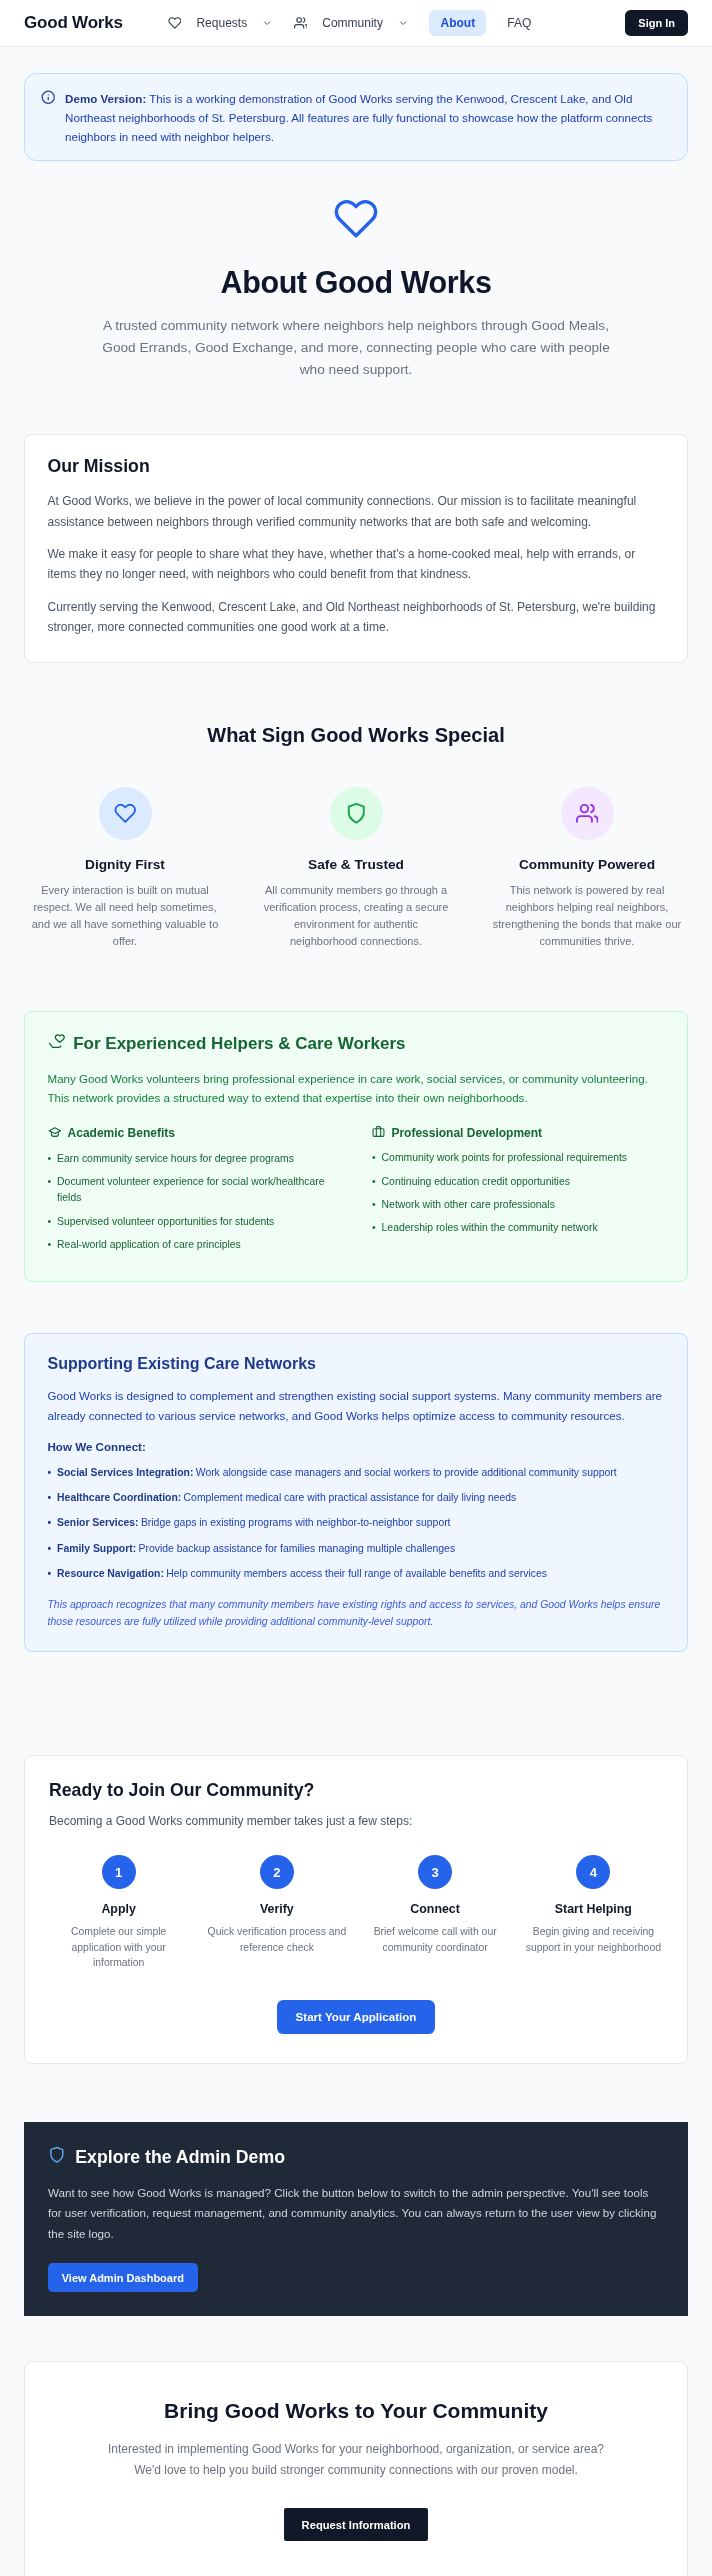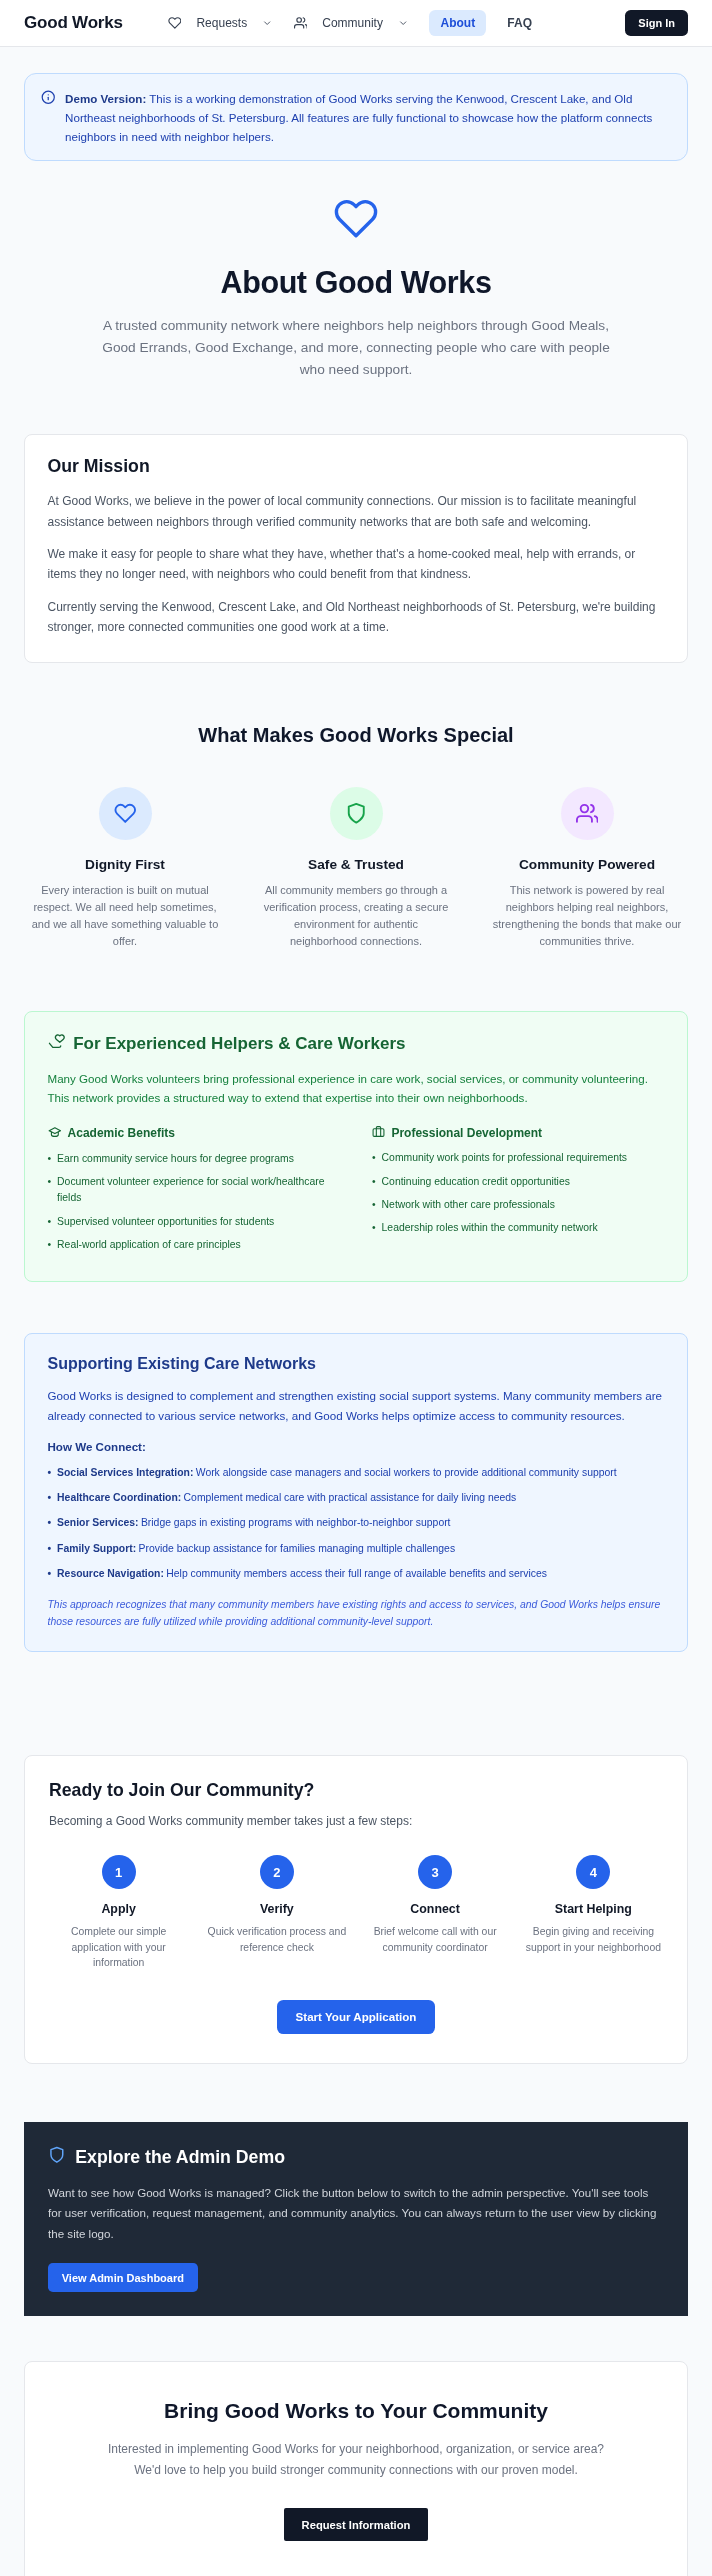--- a/index.html
+++ b/index.html
@@ -8,21 +8,21 @@
   .container { width:664px; margin:0 auto; }
 
   
   header.topbar { background:#ffffff; border-bottom:0.8px solid #e5e7eb; height:47px;
     display:flex; align-items:center; padding:0 24px; position:relative; }
   .logo { font-size:17px; font-weight:800; color:#111827; letter-spacing:-0.2px; cursor:pointer; }
   nav.main-nav { display:flex; align-items:center; gap:21px; margin-left:45px; font-size:12px; color:#374151; }
   .nav-item { display:flex; align-items:center; gap:15px; cursor:pointer; }
   .nav-item svg { display:block; }
   .nav-pill { background:#dbeafe; color:#1d4ed8; font-weight:600; padding:5.6px 11.2px; border-radius:6.4px; cursor:pointer; }
-  .nav-plain { cursor:pointer;font-weight:bold; }
+  .nav-plain { cursor:pointer; }
   .signin-btn { margin-left:auto; background:#111827; color:#ffffff; font-size:11px; font-weight:600;
     padding:7.2px 13px; border-radius:5.6px; border:none; cursor:pointer; font-family:inherit; }
 
   
   .demo-banner { margin-top:26px; background:#eff6ff; border:0.8px solid #bfdbfe; border-radius:12px;
     padding:14.5px 16px; display:flex; gap:9.6px; font-size:11.6px; line-height:1.65; color:#1e40af; }
   .demo-banner .info-ic { flex:0 0 auto; margin-top:1.6px; color:#1e40af; }
   .demo-banner b { color:#1e3a8a; }
 
   
@@ -163,21 +163,21 @@
     <p>A trusted community network where neighbors help neighbors through Good Meals, Good Errands, Good Exchange, and more, connecting people who care with people who need support.</p>
   </section>
 
   <section class="card mission-card">
     <h2>Our Mission</h2>
     <p>At Good Works, we believe in the power of local community connections. Our mission is to facilitate meaningful assistance between neighbors through verified community networks that are both safe and welcoming.</p>
     <p>We make it easy for people to share what they have, whether that's a home-cooked meal, help with errands, or items they no longer need, with neighbors who could benefit from that kindness.</p>
     <p>Currently serving the Kenwood, Crescent Lake, and Old Northeast neighborhoods of St. Petersburg, we're building stronger, more connected communities one good work at a time.</p>
   </section>
 
-  <h2 class="special-title">What Makes Good Works Special</h2>
+  <h2 class="special-title">What Sign Good Works Special</h2>
   <div class="special-grid">
     <div class="feature">
       <div class="circle blue">
         <svg width="22.5" height="22.5" viewBox="0 0 24 24" fill="none" stroke="currentColor" stroke-width="2" stroke-linecap="round" stroke-linejoin="round">
             <path d="M20.84 4.61a5.5 5.5 0 0 0-7.78 0L12 5.67l-1.06-1.06a5.5 5.5 0 0 0-7.78 7.78l1.06 1.06L12 21.23l7.78-7.78 1.06-1.06a5.5 5.5 0 0 0 0-7.78z"></path>
           </svg>
       </div>
       <h3>Dignity First</h3>
       <p>Every interaction is built on mutual respect. We all need help sometimes, and we all have something valuable to offer.</p>
     </div>

